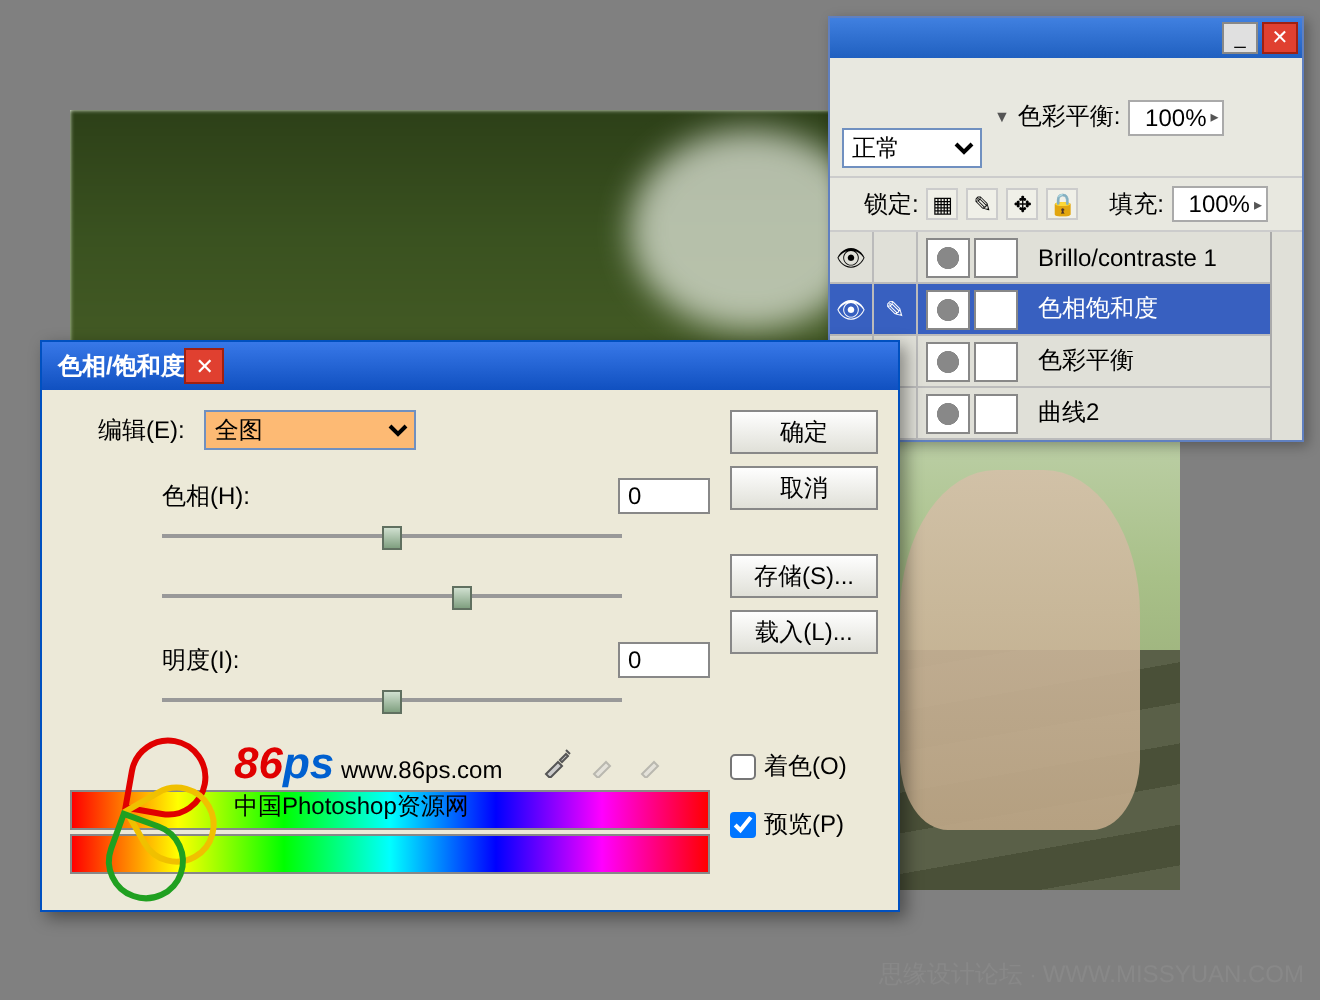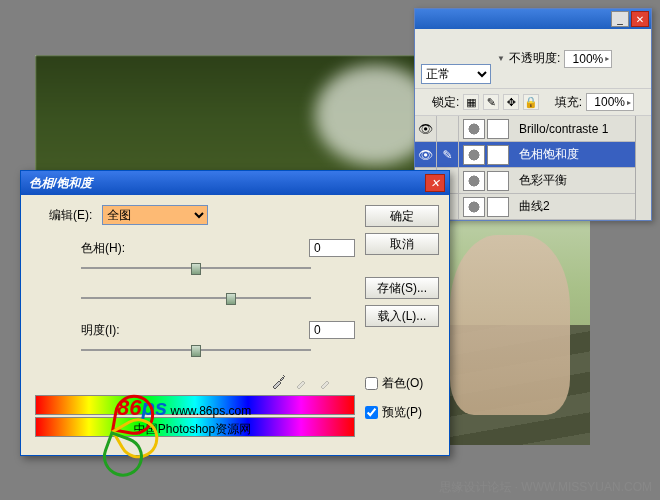--- a/index.html
+++ b/index.html
@@ -35,21 +35,21 @@
 .layer-eye { width: 22px; height: 26px; display: flex; align-items: center; justify-content: center; border-right: 1px solid #bbb; cursor: pointer; }
 .layer-brush { width: 22px; height: 26px; display: flex; align-items: center; justify-content: center; border-right: 1px solid #bbb; }
 .layer-thumbs { display: flex; align-items: center; gap: 2px; padding: 0 4px; }
 .thumb { width: 22px; height: 20px; background: #fff; border: 1px solid #888; }
 .thumb.adj { background: radial-gradient(circle at 50% 50%, #888 40%, transparent 42%), #fff; }
 .layer-name { flex: 1; padding-left: 6px; white-space: nowrap; overflow: hidden; }
 .panel-scrollbar { width: 16px; background: #e0e0d8; border-left: 1px solid #aaa; }
 
 
 .dialog { position: absolute; left: 20px; top: 170px; width: 430px; background: #ece9d8; border: 1px solid #0050c0; box-shadow: 3px 3px 8px rgba(0,0,0,0.4); }
-.dialog-titlebar { height: 24px; background: linear-gradient(180deg, #3878e8, #1050c0); display: flex; align-items: center; justify-content: space-between; padding: 0 4px; color: #fff; font-style: italic; }
+.dialog-titlebar { height: 24px; background: linear-gradient(180deg, #3878e8, #1050c0); display: flex; align-items: center; padding: 0 4px; color: #fff; }
 .dialog-title { padding-left: 4px; font-weight: bold; }
 .dialog-close { width: 20px; height: 18px; background: #e04030; color: #fff; display: flex; align-items: center; justify-content: center; border: 1px solid #a02010; cursor: pointer; font-size: 11px; }
 .dialog-body { display: flex; padding: 10px 10px 16px 10px; gap: 10px; }
 .dialog-left { flex: 1; }
 .dialog-right { width: 78px; display: flex; flex-direction: column; gap: 6px; }
 .edit-row { display: flex; align-items: center; gap: 10px; margin-bottom: 14px; padding-left: 18px; }
 .edit-select { width: 106px; height: 20px; background: #fdba74; border: 1px solid #7090c0; }
 .slider-group { padding-left: 50px; margin-bottom: 16px; }
 .slider-row { display: flex; align-items: center; justify-content: space-between; margin-bottom: 4px; }
 .slider-label { width: 80px; }
@@ -59,21 +59,21 @@
 .slider-thumb { position: absolute; top: 2px; width: 10px; height: 12px; background: linear-gradient(180deg, #d0e0d0, #80a080); border: 1px solid #607060; transform: translateX(-5px); }
 .eyedroppers { display: flex; gap: 8px; justify-content: flex-end; padding-right: 20px; margin-bottom: 6px; }
 .eyedropper { width: 16px; height: 16px; cursor: pointer; opacity: 0.5; }
 .eyedropper.first { opacity: 1; }
 .eyedropper svg { width: 16px; height: 16px; }
 .color-ramp { height: 20px; width: 320px; margin-left: 4px; background: linear-gradient(90deg, red, yellow, lime, cyan, blue, magenta, red); border: 1px solid #888; margin-bottom: 2px; }
 .dlg-button { height: 22px; background: linear-gradient(180deg, #fefefe, #e0e0d8); border: 1px solid #888; cursor: pointer; padding: 0 4px; }
 .checkbox-row { display: flex; align-items: center; gap: 4px; margin-top: 6px; }
 .checkbox-row input { cursor: pointer; }
 .checkbox-row .checked-lbl { color: #000; }
-.logo-area { position: absolute; left: 40px; bottom: 14px; display: flex; align-items: center; gap: 6px; text-align: right; }
+.logo-area { position: absolute; left: 40px; bottom: 40px; display: flex; align-items: center; gap: 6px; }
 .logo-swirl { width: 50px; height: 50px; position: relative; }
 .logo-swirl span { position: absolute; width: 40px; height: 40px; border-radius: 50% 50% 50% 0; transform-origin: bottom left; }
 .logo-86 { color: #e00000; font-size: 22px; font-style: italic; font-weight: bold; }
 .logo-ps { color: #0060d0; font-size: 22px; font-style: italic; font-weight: bold; }
 .footer-lines { position: absolute; right: 8px; bottom: 4px; color: #888; font-size: 11px; }
 </style>
 </head>
 <body>
 
 <div class="canvas-bg">
@@ -88,21 +88,21 @@
 <div class="layers-panel">
   <div class="panel-titlebar">
     <div class="winbtn min">_</div>
     <div class="winbtn close-red">✕</div>
   </div>
   <div class="layer-controls">
     <select class="blend-select">
       <option>正常</option>
     </select>
     <span class="arrowdown">▼</span>
-    <span>不透明度:</span>
+    <span>色彩平衡:</span>
     <span class="opacity-box">
         <span>100%</span>
         <span class="arrowdown">▸</span>
       </span>
   </div>
   <div class="lock-row">
     <span>锁定:</span>
     <span class="lockicon">▦</span>
     <span class="lockicon">✎</span>
     <span class="lockicon">✥</span>

